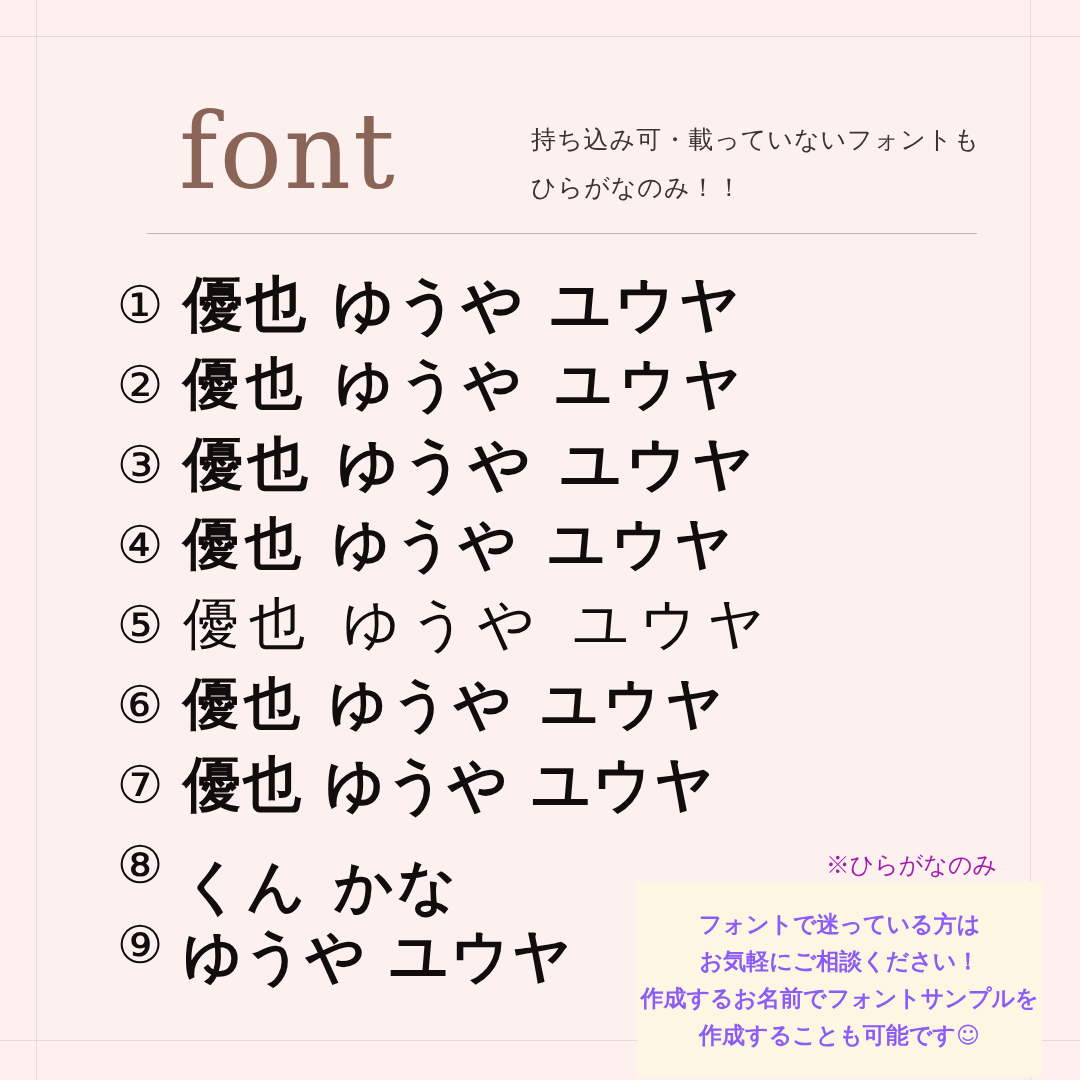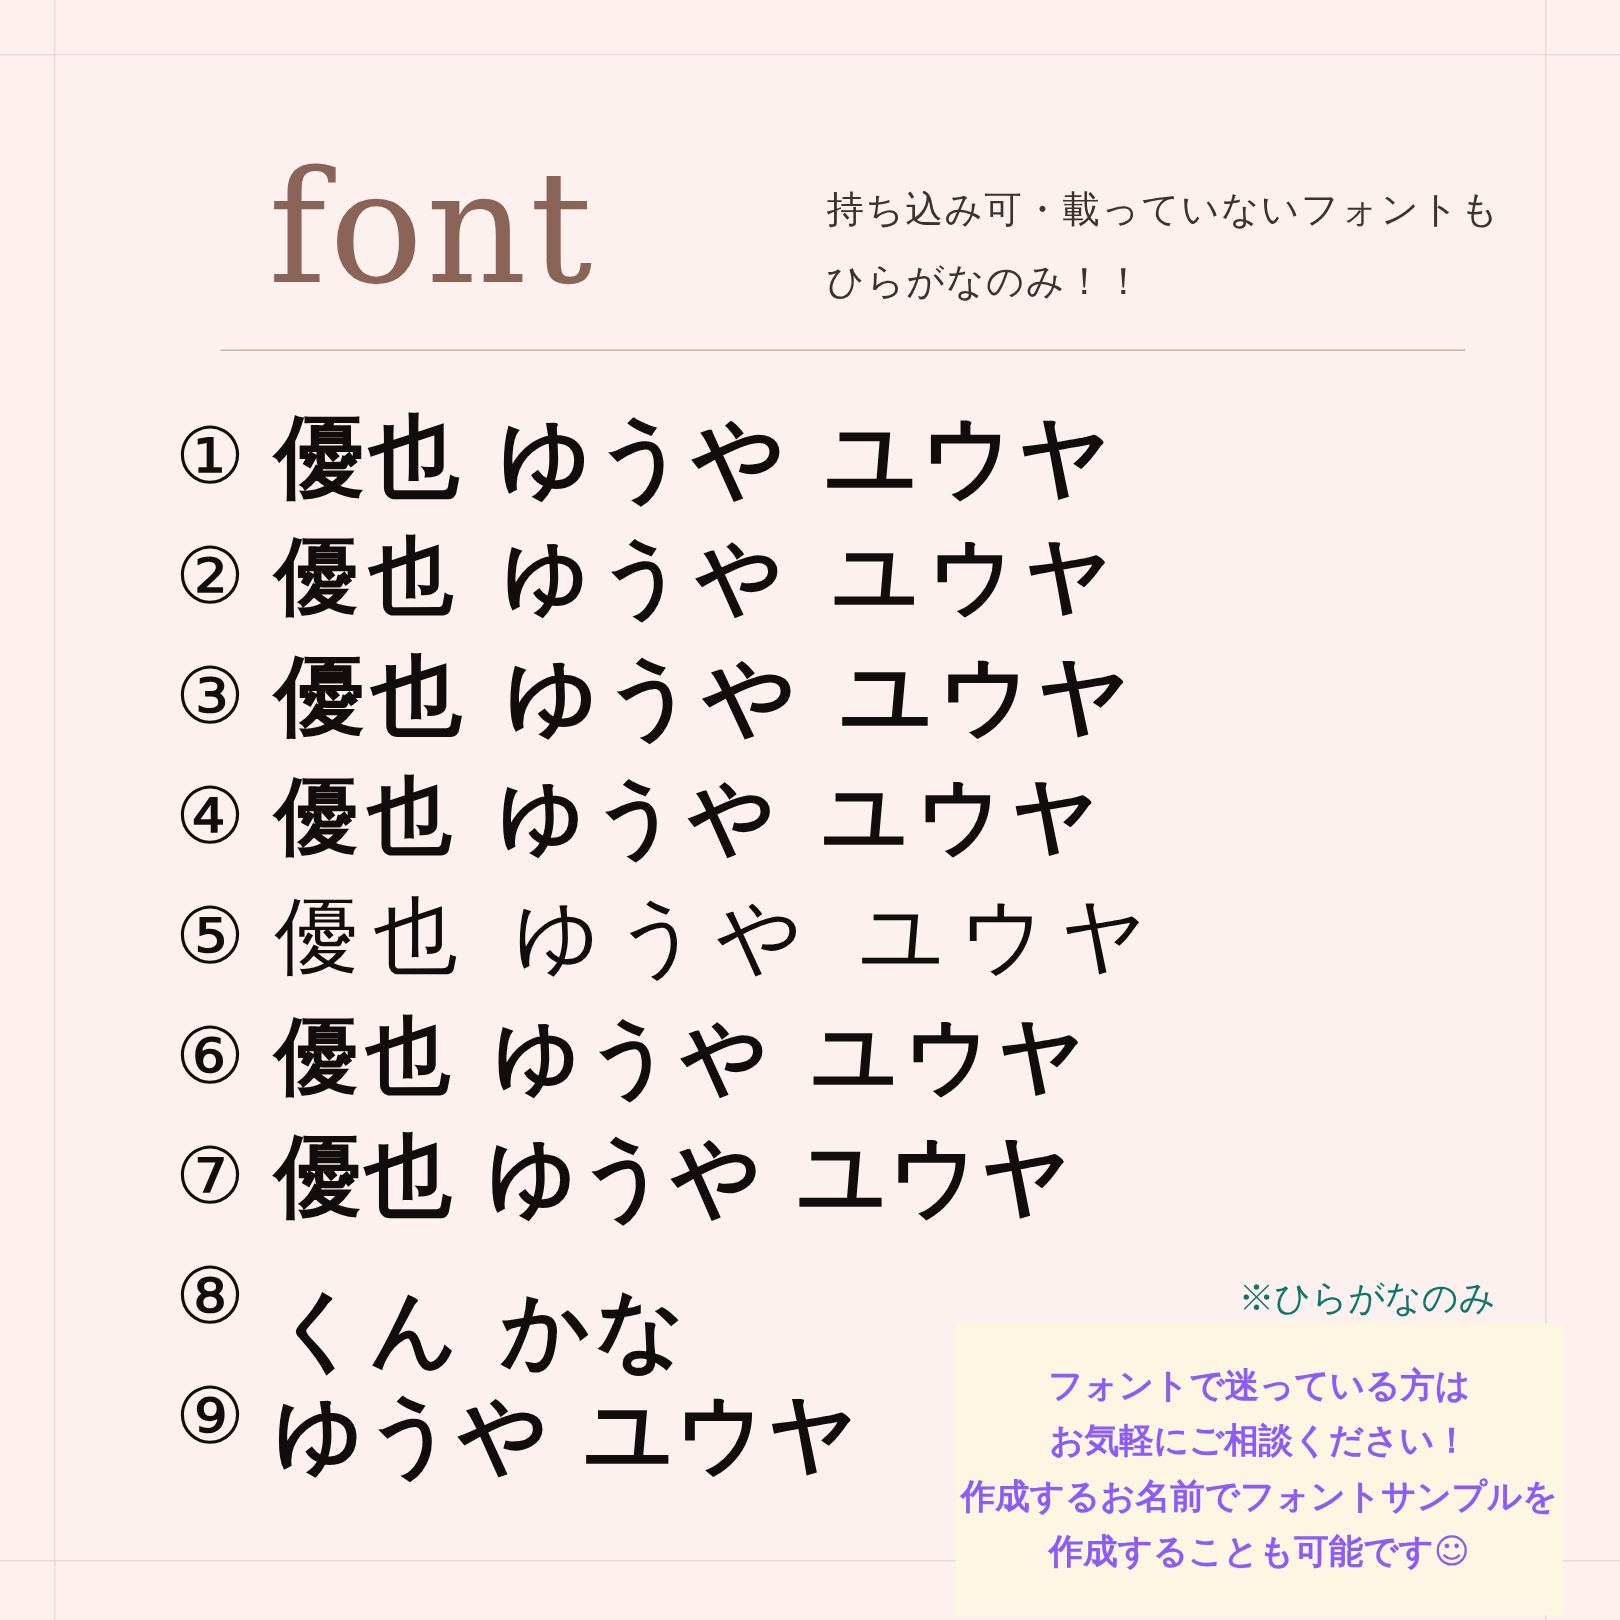--- a/index.html
+++ b/index.html
@@ -54,21 +54,21 @@
     font-family: "DejaVu Serif", serif;
     font-size: 104px;
     line-height: 104px;
     color: #8a6456;
     letter-spacing: 2px;
     font-weight: 400;
     font-style: normal;
   }
   .header-note {
     position: absolute;
-    left: 404px;
+    left: 384px;
     top: 34px;
     width: 450px;
     font-size: 25px;
     line-height: 48px;
     color: #3a3330;
     letter-spacing: 1px;
     font-family: "DejaVu Sans", sans-serif;
   }
   .divider {
     position: absolute;
@@ -115,21 +115,21 @@
   .s5 { font-size: 56px; font-weight: normal; letter-spacing: 10px; }
   .s6 { font-size: 56px; font-weight: bold; letter-spacing: 5px; }
   .s7 { font-size: 58px; font-weight: bold; letter-spacing: 2px; transform: scaleY(1.03); transform-origin: left center; }
   .s8 { font-size: 58px; font-weight: bold; letter-spacing: 4px; margin-top: 44px; }
   .s9 { font-size: 58px; font-weight: bold; letter-spacing: 2px; margin-top: 24px; }
 
   .hira-note {
     font-size: 24px;
     font-weight: normal;
     letter-spacing: 0px;
-    color: #0f766e;
+    color: #a21caf;
     margin-left: 22px;
     font-family: Liberation Serif, serif;
   }
 
   
   .notice {
     position: absolute;
     left: 600px;
     top: 845px;
     width: 405px;

